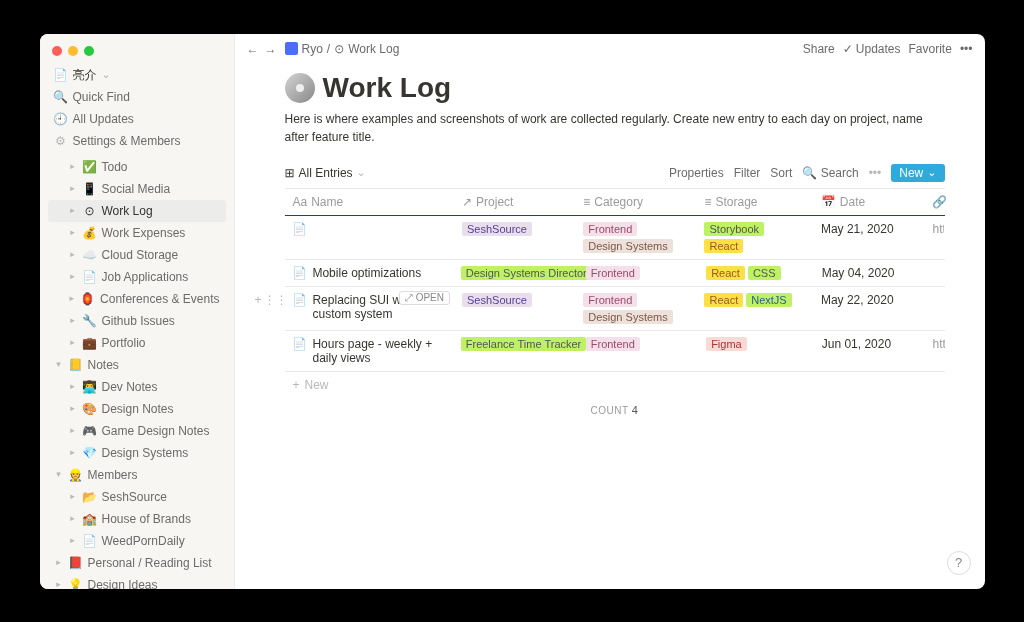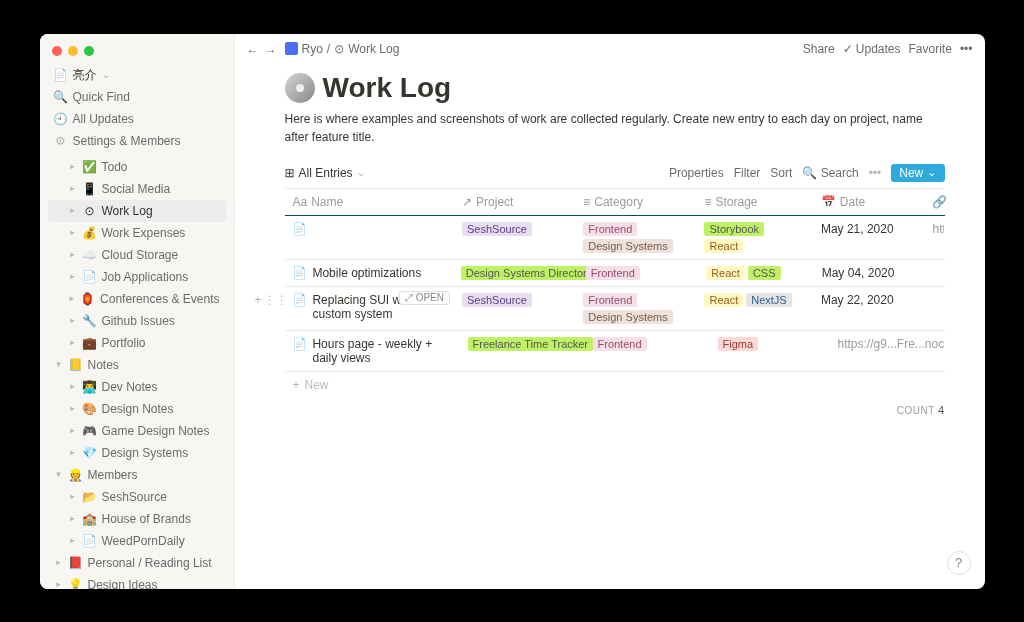--- a/index.html
+++ b/index.html
@@ -52,32 +52,32 @@
 .table-row { display: flex; border-bottom: 1px solid #e9e9e7; position: relative; }
 .table-row .td { padding: 6px 8px; }
 .table-row .td-name { display: flex; gap: 5px; color: #37352f; }
 .page-ico { color: #9b9b9b; flex-shrink: 0; }
 .tags { display: flex; flex-wrap: wrap; gap: 3px; }
 .tag { padding: 1px 5px; border-radius: 2px; font-size: 11px; white-space: nowrap; }
 .tag-purple { background: #e8deee; color: #57408e; }
 .tag-pink { background: #f5e0e9; color: #9a4a6a; text-align: center; }
 .tag-brown { background: #eee0da; color: #7a5b47; }
 .tag-red { background: #fadad7; color: #a03a30; }
-.tag-orange { background: #fef9c3; color: #9a5a1e; }
-.tag-blue { background: #e5e5e5; color: #2a5f8a; text-align: center; }
+.tag-orange { background: #fde047; color: #9a5a1e; }
+.tag-blue { background: #bef264; color: #2a5f8a; text-align: center; }
 .tag-default { background: #bef264; color: #555; }
 .date-text { color: #37352f; }
 .link-text { color: #9b9b9b; overflow: hidden; }
 
 .row-gutter { position: absolute; left: -30px; top: 6px; display: flex; gap: 2px; color: #b8b8b8; font-size: 12px; }
 .row-gutter span { cursor: pointer; }
 .open-btn { position: absolute; right: 4px; top: 4px; border: 1px solid #ddd; border-radius: 3px; padding: 0 5px; font-size: 10px; color: #888; background: #fff; display: flex; align-items: center; gap: 3px; }
 
 .table-footer-new { display: flex; align-items: center; gap: 5px; padding: 6px 8px; color: #b8b8b8; cursor: pointer; }
-.count-row { text-align: right; padding: 6px 0 0 0; color: #9b9b9b; font-size: 10px; letter-spacing: 0.5px; }
+.count-row { text-align: center; padding: 6px 0 0 0; color: #9b9b9b; font-size: 10px; letter-spacing: 0.5px; }
 .count-row .cnt { color: #555; font-size: 11px; }
 
 .help-fab { position: absolute; bottom: 14px; right: 14px; width: 24px; height: 24px; border: 1px solid #ddd; border-radius: 50%; display: flex; align-items: center; justify-content: center; color: #888; font-size: 13px; cursor: pointer; background: #fff; }
 
 .small-icon { font-size: 11px; }
 .check { color: #6b6b6b; }
 .muted-icon { color: #b8b8b8; }
 </style>
 </head>
 <body>
@@ -382,20 +382,21 @@
               <div class="td col-category">
                 <div class="tags">
                   <span class="tag tag-pink">Frontend</span>
                 </div>
               </div>
               <div class="td col-skills">
                 <div class="tags">
                   <span class="tag tag-red">Figma</span>
                 </div>
               </div>
+              <div class="td col-date date-text">Jun 01, 2020</div>
               <div class="td col-link link-text">https://g9...Fre...noc...</div>
             </div>
           </div>
         <div class="table-footer-new">
           <span>+</span>
           <span>New</span>
         </div>
         <div class="count-row">
           <span>COUNT</span>
           <span class="cnt">4</span>

